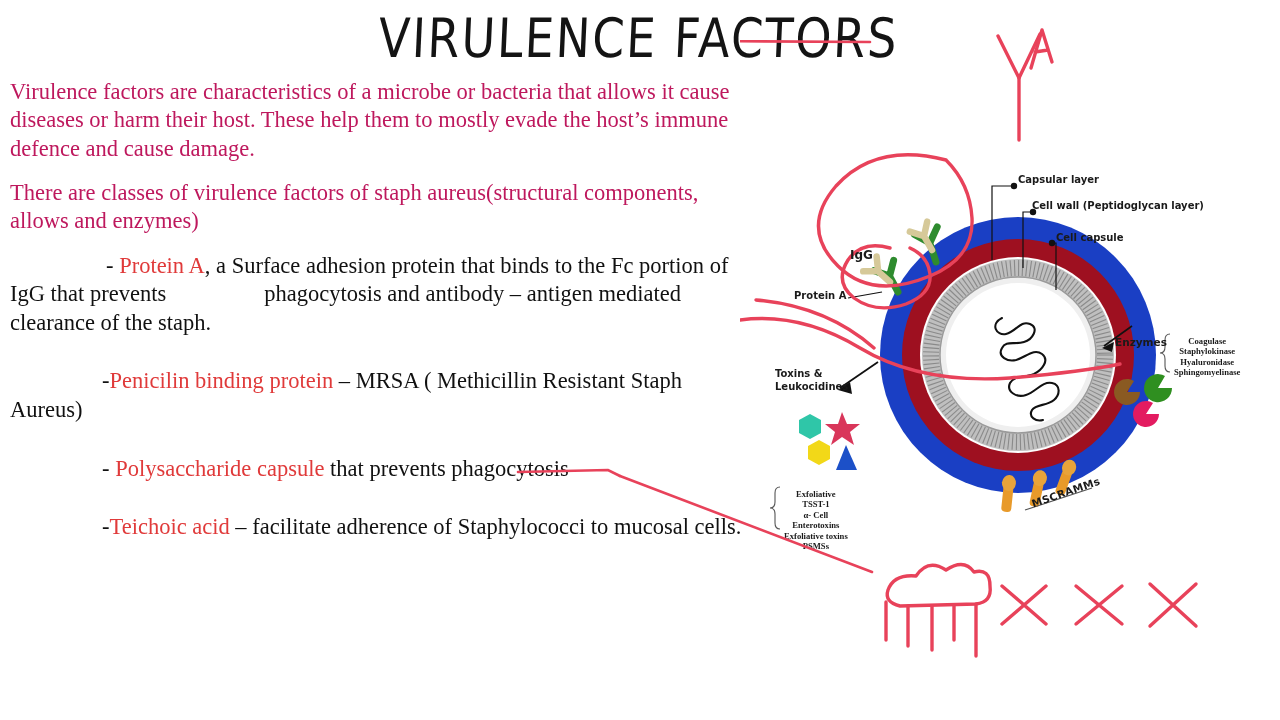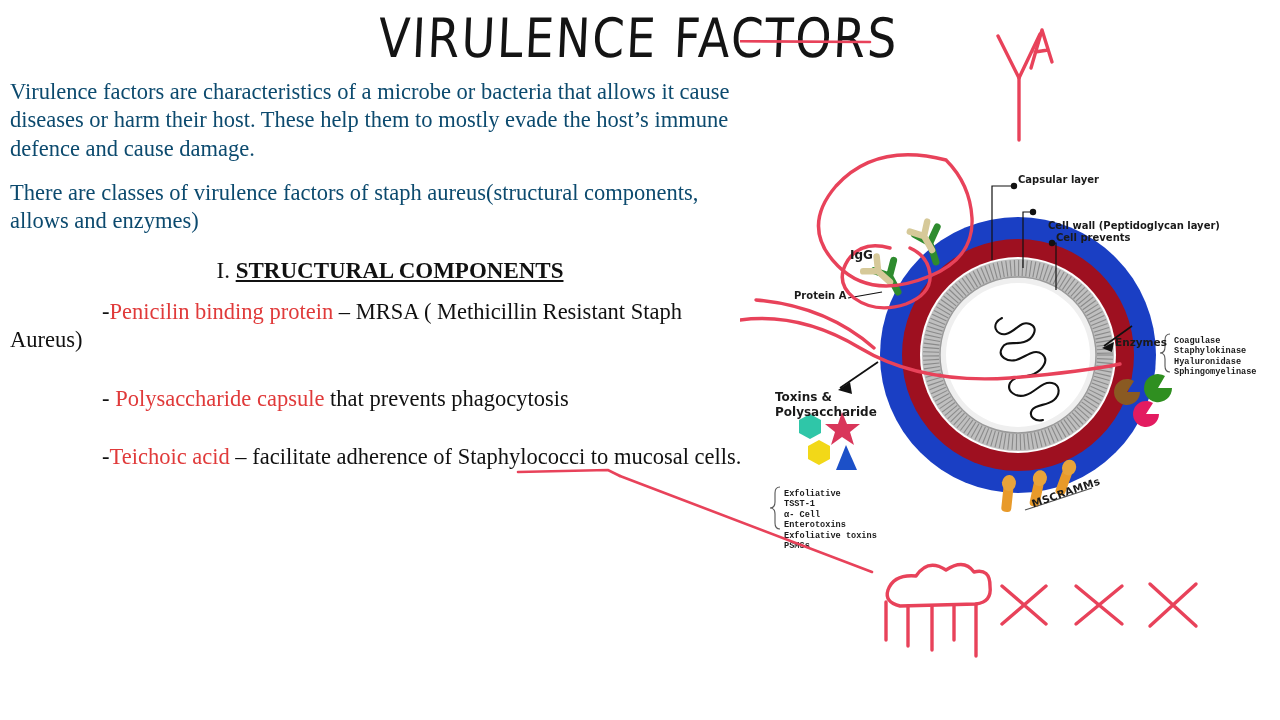--- a/index.html
+++ b/index.html
@@ -32,21 +32,21 @@
   
   .text-col {
     position: absolute;
     left: 10px; top: 78px;
     width: 740px;
   }
   .para {
     font-size: 22.5px;
     line-height: 1.26;
     margin: 0 0 16px 0;
-    color: #0c4a6e;
+    color: #be185d;
   }
   .section-heading {
     text-align: center;
     font-size: 23px;
     margin: 22px 0 14px 0;
     padding-left: 20px;
   }
   .section-heading .numeral { font-weight: 400; }
   .section-heading .head-underline {
     font-weight: bold;
@@ -77,57 +77,57 @@
   .anno-svg { pointer-events: none; }
 
   .dlabel {
     position: absolute;
     font-family: "DejaVu Sans", sans-serif;
     font-weight: bold;
     color: #1a1a1a;
     white-space: nowrap;
   }
   .lbl-capsular   { left: 278px; top: 174px; font-size: 10px; }
-  .lbl-cellwall   { left: 308px; top: 200px; font-size: 10px; margin-top: 20px; }
+  .lbl-cellwall   { left: 292px; top: 200px; font-size: 10px; }
   .lbl-cellmem    { left: 316px; top: 232px; font-size: 10px; }
   .lbl-igg        { left: 110px; top: 248px; font-size: 12px; }
   .lbl-proteina   { left:  54px; top: 290px; font-size: 10px; }
-  .lbl-toxins     { left:  35px; top: 390px; font-size: 12px; line-height: 1.25; font-weight: bold; }
+  .lbl-toxins     { left:  35px; top: 368px; font-size: 10px; line-height: 1.25; font-weight: bold; }
   .lbl-enzymes    { left: 375px; top: 336px; font-size: 10.5px; }
   .lbl-mscramms   { left: 290px; top: 498px; font-size: 10.5px;
                     transform: rotate(-19deg); transform-origin: left top; letter-spacing: .3px; }
 
   .list-box {
     position: absolute;
-    font-family: Liberation Mono, monospace;
+    font-family: Liberation Serif, serif;
     font-weight: bold;
     color: #1a1a1a;
     line-height: 1.22;
     white-space: nowrap;
+    text-align: center;
   }
   .toxin-list  { left: 44px; top: 489px; font-size: 8.6px; }
   .enzyme-list { left: 434px; top: 336px; font-size: 8.6px; }
   .toxin-list div, .enzyme-list div { margin: 0; }
 </style>
 </head>
 <body>
 
 <div class="slide-title">VIRULENCE FACTORS</div>
 
 <div class="text-col">
 
   <p class="para">Virulence factors are characteristics of a microbe or bacteria that allows it cause diseases or harm their host. These help them to mostly evade the host’s immune defence and cause damage.</p>
 
   <p class="para">There are classes of virulence factors of staph aureus(structural components, allows and enzymes)</p>
 
-  <div class="section-heading">
-    <span class="numeral">I.</span>
-    <span class="head-underline">STRUCTURAL COMPONENTS</span>
-  </div>
-
+
+  <p class="bullet">
+    <span class="indent"></span><span>- </span><span class="red">Protein A</span><span>, a Surface adhesion protein that binds to the Fc portion of IgG that prevents</span><span class="gap"></span><span>phagocytosis and antibody – antigen mediated clearance of the staph.</span>
+  </p>
 
   <p class="bullet">
     <span class="indent-sm"></span><span>-</span><span class="red">Penicilin binding protein</span><span> – MRSA ( Methicillin Resistant Staph Aureus)</span>
   </p>
 
   <p class="bullet">
     <span class="indent-sm"></span><span>- </span><span class="red">Polysaccharide capsule</span><span> that prevents phagocytosis</span>
   </p>
 
   <p class="bullet">
@@ -401,29 +401,29 @@
       <path d="M410 584 L456 626 M456 584 L410 626"></path>
     </g>
 
     <g stroke="#e8425a" stroke-width="2.6" fill="none" stroke-linecap="round">
       <path d="M-220 40 L130 42"></path>
     </g>
   </svg>
 
   <div class="dlabel lbl-capsular">Capsular layer</div>
   <div class="dlabel lbl-cellwall">Cell wall (Peptidoglycan layer)</div>
-  <div class="dlabel lbl-cellmem">Cell prevents</div>
+  <div class="dlabel lbl-cellmem">Cell capsule</div>
   <div class="dlabel lbl-igg">IgG</div>
   <div class="dlabel lbl-proteina">Protein A</div>
   <div class="dlabel lbl-enzymes">Enzymes</div>
   <div class="dlabel lbl-mscramms">MSCRAMMs</div>
 
   <div class="dlabel lbl-toxins">
     <div>Toxins &amp;</div>
-    <div>Polysaccharide</div>
+    <div>Leukocidines</div>
   </div>
 
   <div class="list-box toxin-list">
     <div>Exfoliative</div>
     <div>TSST-1</div>
     <div>α- Cell</div>
     <div>Enterotoxins</div>
     <div>Exfoliative toxins</div>
     <div>PSMSs</div>
   </div>

